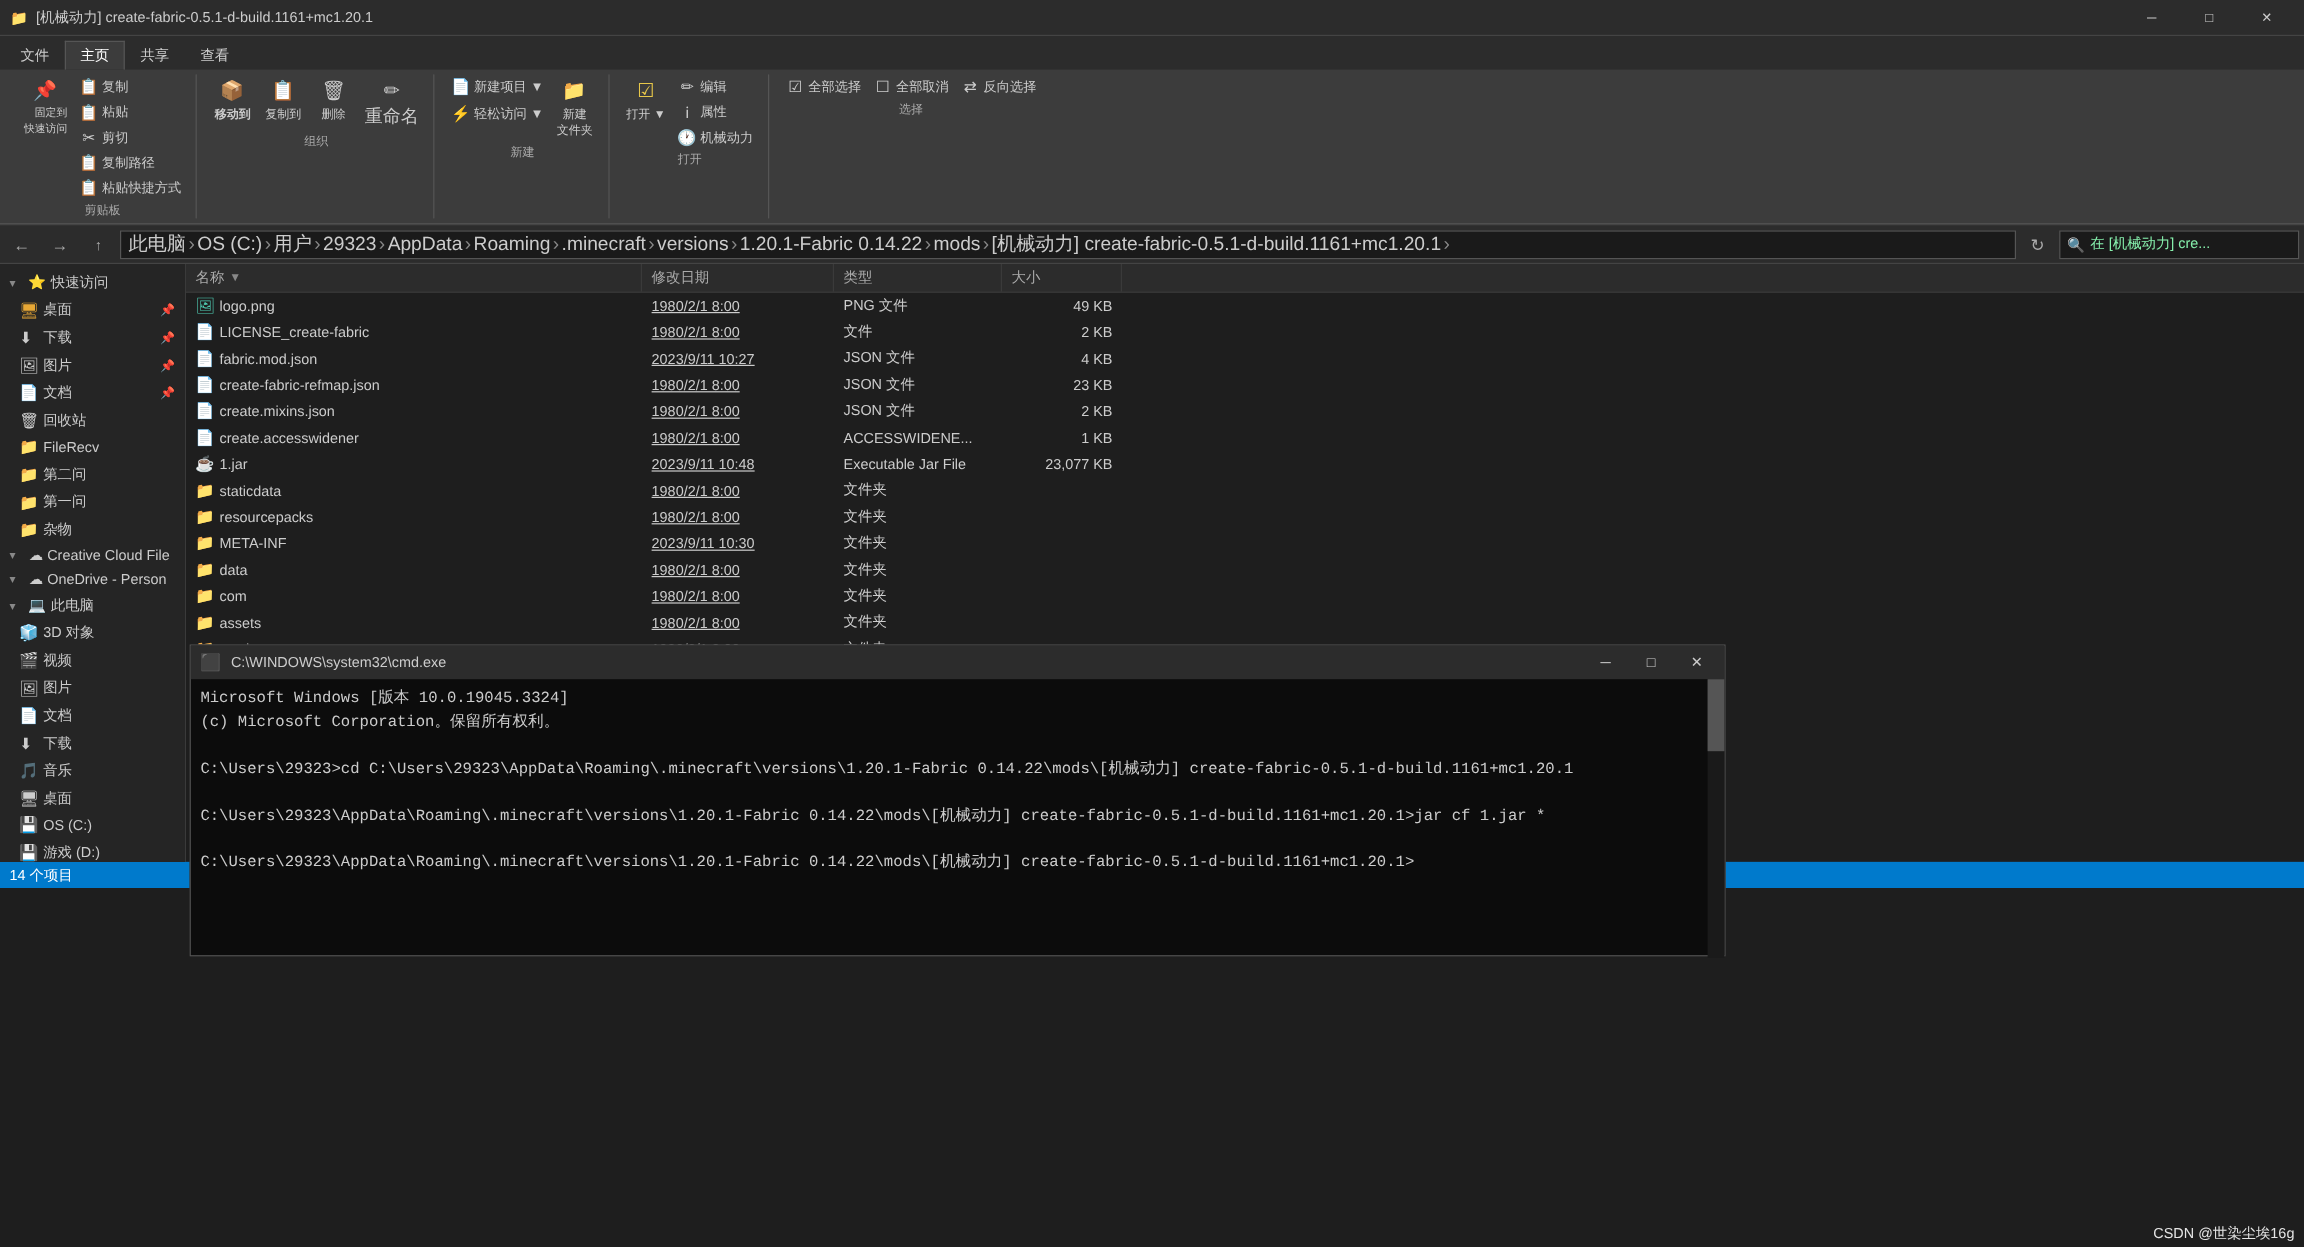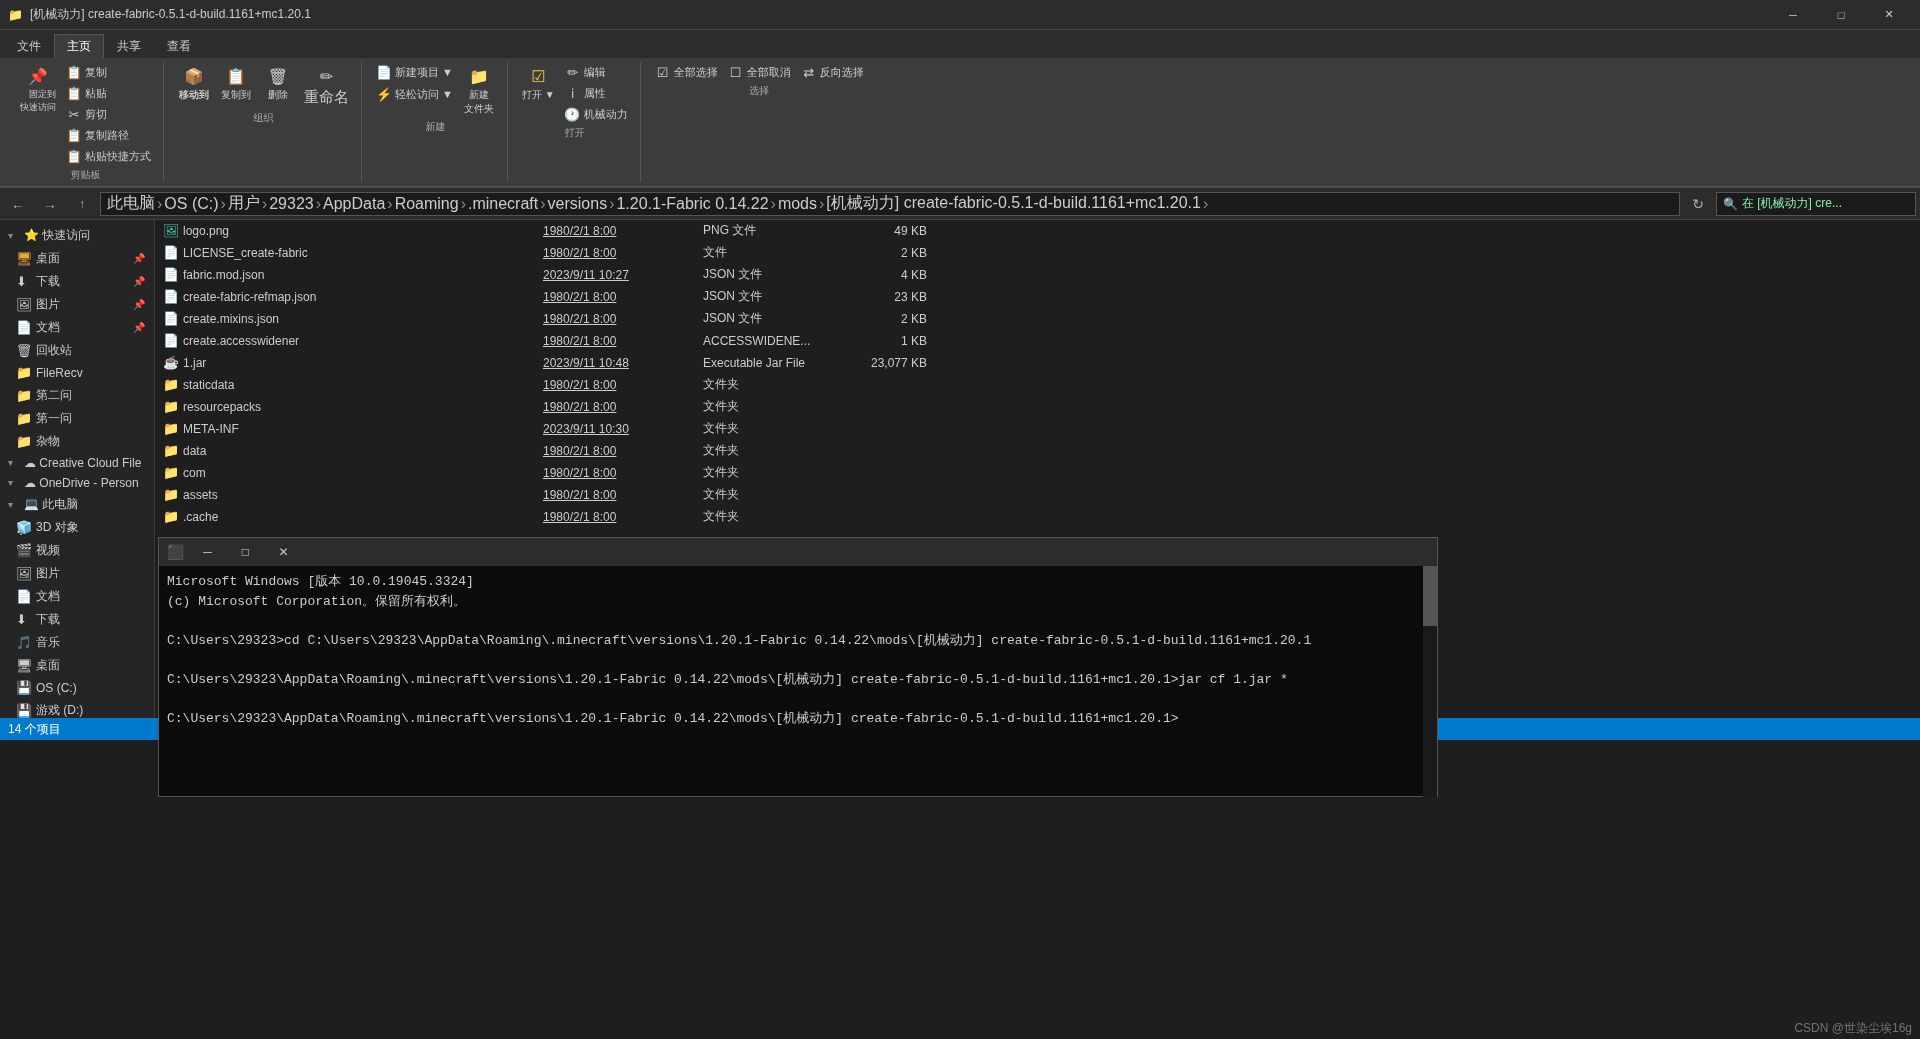--- a/index.html
+++ b/index.html
@@ -359,21 +359,21 @@
       bottom: 0;
       right: 0;
       display: flex;
       align-items: center;
       padding: 2px 8px;
       font-size: 11px;
       color: #aaa;
     }
     .csdn-badge {
       font-size: 12px;
-      color: #737373;
+      color: #e5e5e5;
     }
 
     
     .icon-folder { color: #e8a835; }
   </style>
 </head>
 <body>
 
 <div class="title-bar">
   <div class="title-bar-icon">📁</div>
@@ -645,20 +645,29 @@
     </div>
     <div class="sidebar-item">
       <span class="sidebar-item-icon">💾</span>
       <span>游戏 (D:)</span>
     </div>
 
   </div>
 
   <div class="file-list-area">
 
+    <div class="file-list-header">
+      <div class="file-col-header col-name">
+        <span>名称</span>
+        <span style="margin-left:4px;font-size:10px;color:#888;">▼</span>
+      </div>
+      <div class="file-col-header col-date">修改日期</div>
+      <div class="file-col-header col-type">类型</div>
+      <div class="file-col-header col-size">大小</div>
+    </div>
 
     <div class="file-list" id="file-list-container">
     <div class="file-row">
       <div class="file-cell file-cell-name">
         <span class="file-icon" style="color:#4ec9b0">🖼</span>
         <span>logo.png</span>
       </div>
       <div class="file-cell file-cell-date">1980/2/1 8:00</div>
       <div class="file-cell file-cell-type">PNG 文件</div>
       <div class="file-cell file-cell-size">49 KB</div>
@@ -784,20 +793,21 @@
   </div>
 </div>
 
 <div class="status-bar">
   <span>14 个项目</span>
 </div>
 
 <div class="cmd-window">
   <div class="cmd-title-bar">
     <span class="cmd-title-icon">⬛</span>
+    <span class="cmd-title-text">C:\WINDOWS\system32\cmd.exe</span>
     <div class="cmd-ctrl-btn">─</div>
     <div class="cmd-ctrl-btn">□</div>
     <div class="cmd-ctrl-btn close">✕</div>
   </div>
   <div class="cmd-body" id="cmd-body-content">Microsoft Windows [版本 10.0.19045.3324]
 (c) Microsoft Corporation。保留所有权利。
 
 C:\Users\29323&gt;cd C:\Users\29323\AppData\Roaming\.minecraft\versions\1.20.1-Fabric 0.14.22\mods\[机械动力] create-fabric-0.5.1-d-build.1161+mc1.20.1
 
 C:\Users\29323\AppData\Roaming\.minecraft\versions\1.20.1-Fabric 0.14.22\mods\[机械动力] create-fabric-0.5.1-d-build.1161+mc1.20.1&gt;jar cf 1.jar *

